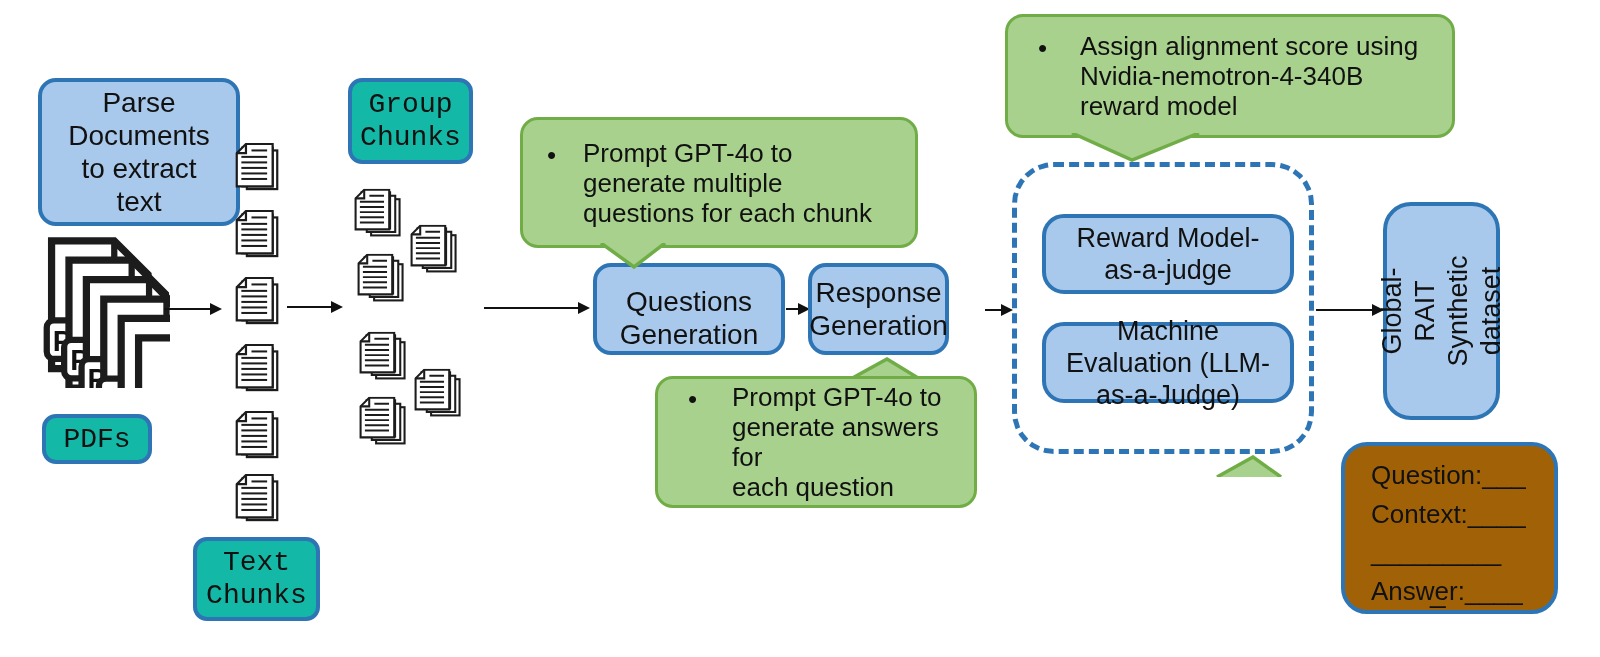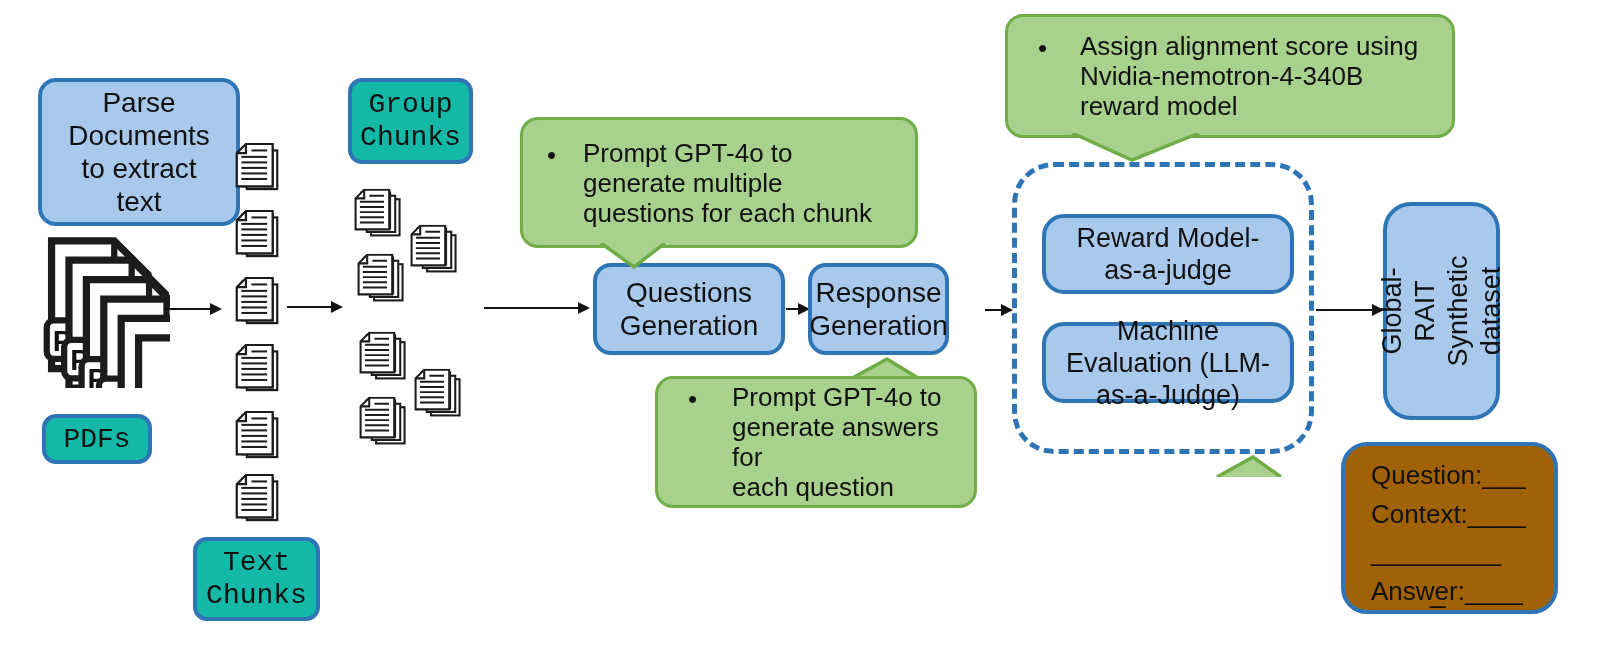--- a/index.html
+++ b/index.html
@@ -168,21 +168,21 @@
       <use href="#sym-stack"></use>
     </svg>
 
   <div class="arrow" style="left:164px;top:308px;width:46px;"></div>
   <div class="arrow" style="left:287px;top:306px;width:44px;"></div>
   <div class="arrow" style="left:484px;top:307px;width:94px;"></div>
   <div class="arrow" style="left:786px;top:308px;width:12px;"></div>
   <div class="arrow" style="left:985px;top:309px;width:16px;"></div>
   <div class="arrow" style="left:1316px;top:309px;width:56px;"></div>
 
-  <div class="box blue" style="left:593px;top:263px;width:192px;height:92px;">
+  <div class="box blue" style="left:593px;top:263px;width:192px;height:92px;align-items:flex-end;">
     <div class="label">Questions
 Generation</div>
   </div>
 
   <div class="box blue" style="left:808px;top:263px;width:141px;height:92px;">
     <div class="label">Response
 Generation</div>
   </div>
 
   <div class="callout" style="left:520px;top:117px;width:398px;height:131px;">

